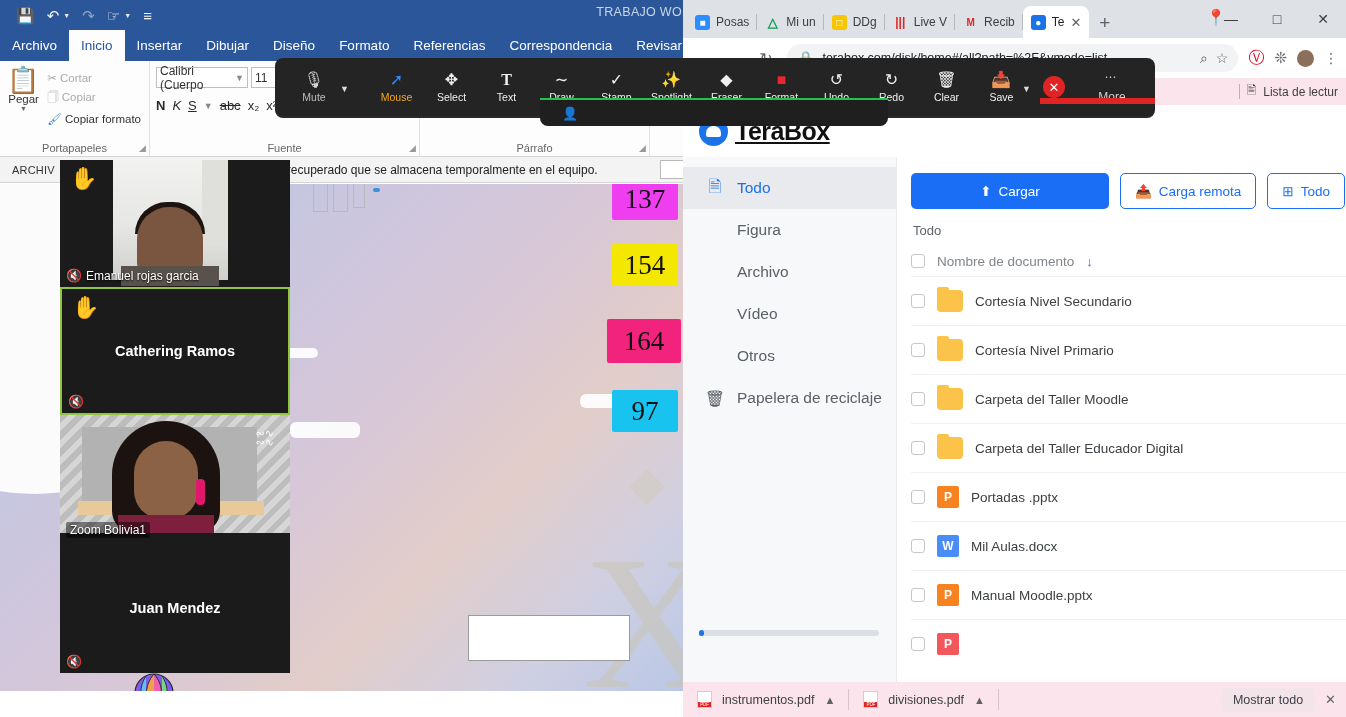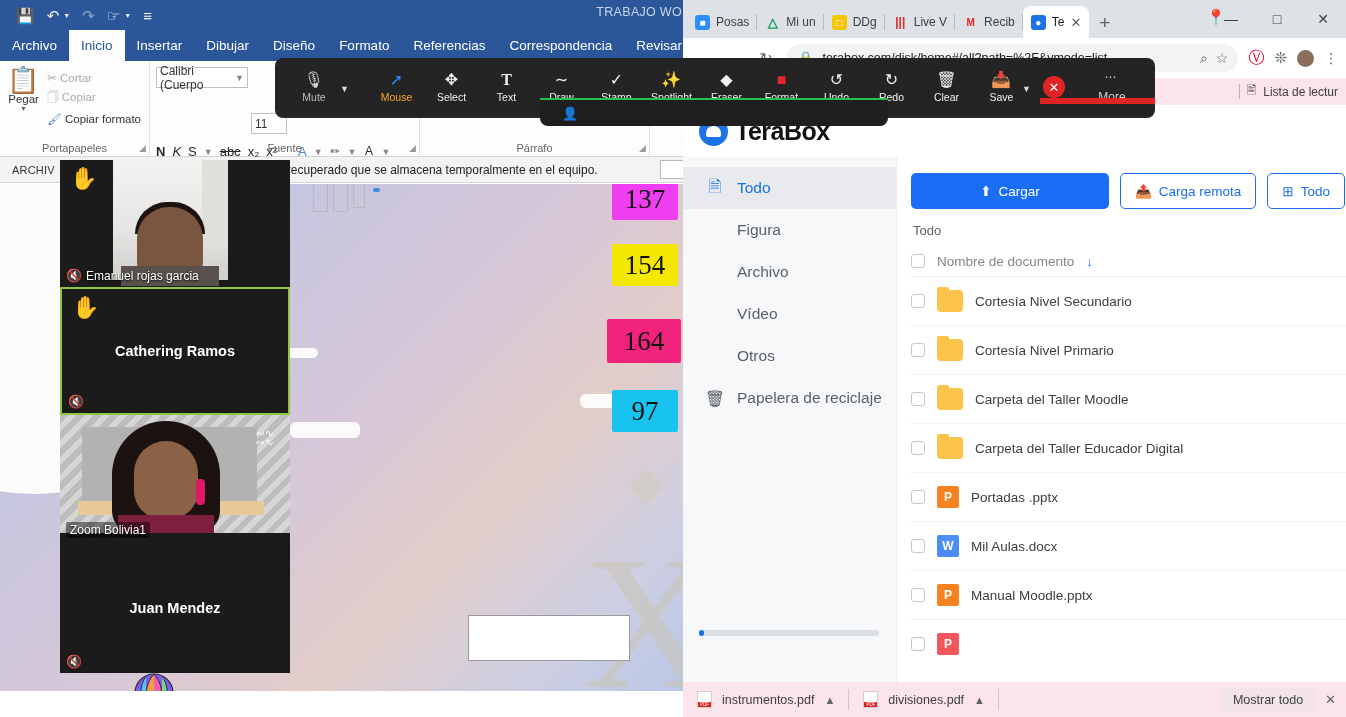--- a/index.html
+++ b/index.html
@@ -33,21 +33,21 @@
   .paste-btn { width:46px; text-align:center; font-size:11.5px; color:#333; padding-top:2px;}
   .paste-icon { font-size:26px; color:#d9b65c; line-height:26px; }
   .clip-list { padding-top:4px; }
   .clip-item { font-size:11.5px; color:#aaa; padding:2px 2px; white-space:nowrap; }
   .clip-item.on { color:#333; }
 
   .g-font { width:270px; }
   .font-row1 { display:flex; gap:3px; padding-top:2px;}
   .fbox { border:1px solid #bfbfbf; background:#fff; height:21px; font-size:12px; color:#333; display:flex; align-items:center; padding:0 3px; }
   .font-name { width:92px; justify-content:space-between; }
-  .font-size { width:36px; justify-content:space-between;margin-top:46px; }
+  .font-size { width:36px; justify-content:space-between; }
   .font-row2 { display:flex; align-items:center; gap:7px; padding-top:9px; font-size:13px; color:#2a2a2a; }
   .fmini { font-size:9px; color:#888; }
   .fA { color:#4a86c8; }
   .hl-bar { display:block; height:3px; background:#00d2ff; width:11px; margin-top:-1px;}
   .hl-bar.red { background:#e02020; }
 
   .g-para { width:230px; }
   .para-row { display:flex; align-items:center; gap:7px; padding-top:3px; color:#555; font-size:12px;}
   .align-ico { display:inline-block; width:13px; }
   .align-ico i { display:block; height:1.5px; background:#555; margin:1.5px 0; }
@@ -86,21 +86,21 @@
 
   .ch-toolbar { height:40px; background:#fff; display:flex; align-items:center; gap:10px; padding:0 8px; }
   .nav-ico { font-size:16px; color:#5f6368; width:22px; text-align:center;}
   .omnibox { flex:1; height:28px; background:#f1f3f4; border-radius:14px; display:flex; align-items:center; gap:8px; padding:0 10px; font-size:12.5px; color:#202124; }
   .tb-ico { font-size:14px; color:#5f6368; }
 
   .ch-bookmarks { height:27px; background:#fce4ec; display:flex; align-items:center; padding:0 10px; font-size:12px; color:#3c4043; position:relative;}
   .bm-right { position:absolute; right:8px; display:flex; align-items:center; gap:7px;}
   .bm-divider { width:1px; height:15px; background:#b9b2b6; }
   .tb-header { position:absolute; left:0; top:105px; width:663px; height:52px; background:#fff; display:flex; align-items:center; padding-left:16px; z-index:3;}
-  .tb-logo { display:flex; align-items:center; gap:7px; font-size:25px; font-weight:bold; color:#111; letter-spacing:-.5px;}
+  .tb-logo { display:flex; align-items:center; gap:7px; font-size:25px; font-weight:bold; color:#111; letter-spacing:-.5px;text-decoration:underline;}
   .tb-logo-mark { width:29px; height:29px; border-radius:50%; background:#1a73e8; position:relative; }
   .tb-logo-mark::after { content:""; position:absolute; left:7px; top:9px; width:15px; height:11px; background:#fff; border-radius:7px 7px 2px 2px; }
 
   .tb-side { position:absolute; left:0; top:157px; width:214px; height:525px; background:#f7f8fa; border-right:1px solid #ececec; padding-top:10px;}
   .tb-nav { height:42px; display:flex; align-items:center; gap:12px; padding-left:22px; font-size:15.5px; color:#5a5f66;}
   .tb-nav.active { background:#e8eaed; color:#1a73e8; }
   .tb-nav .ni { width:20px; display:flex; justify-content:center; font-size:16px; }
   .tb-quota { position:absolute; left:16px; bottom:46px; width:180px; }
   .quota-track { height:6px; border-radius:3px; background:#dcdfe3; position:relative; }
   .quota-fill { position:absolute; left:0; top:0; height:6px; width:5px; border-radius:3px; background:#1a73e8;}

